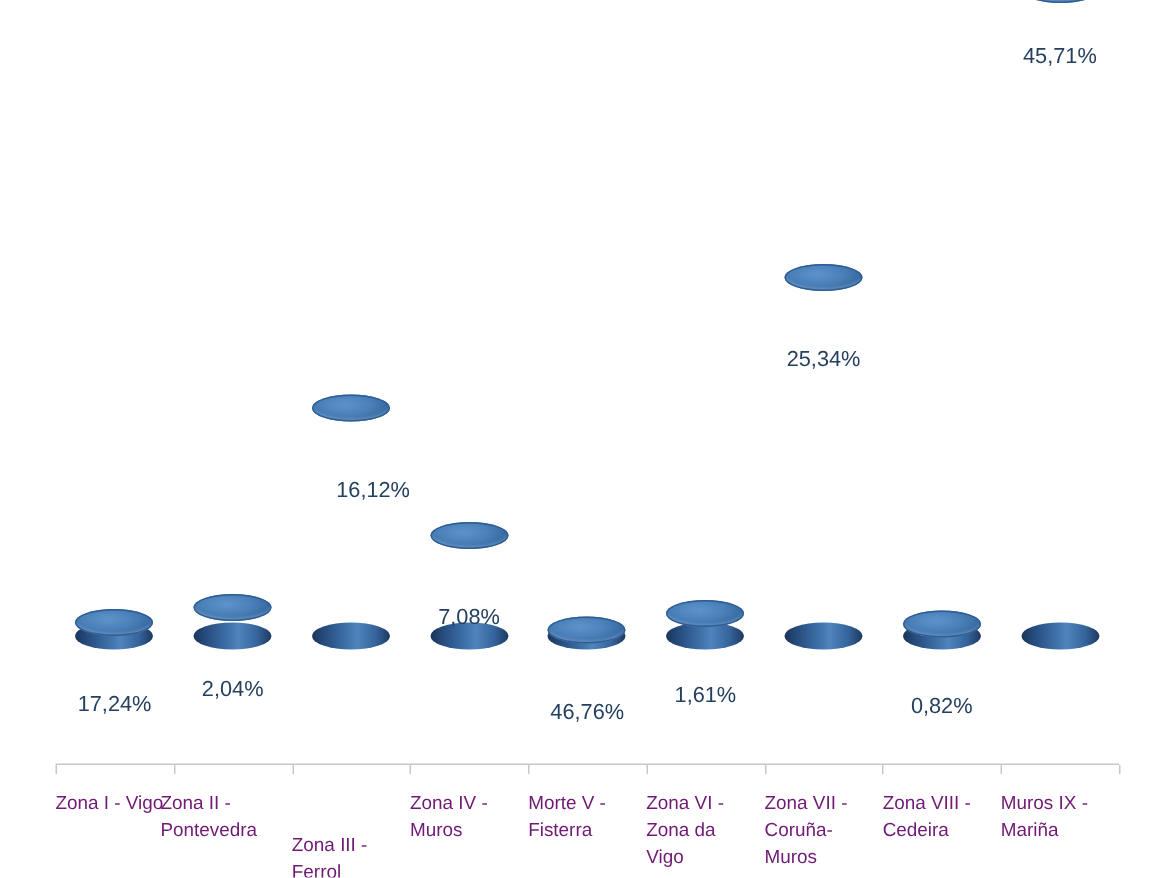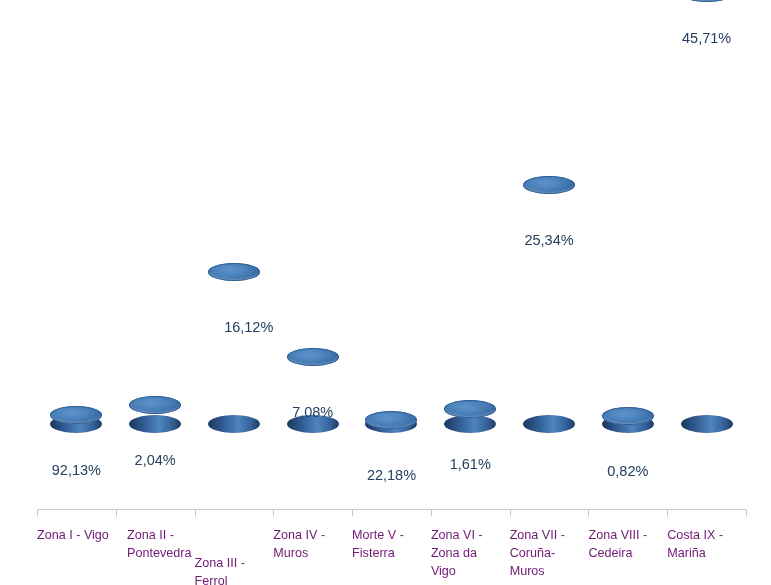--- a/index.html
+++ b/index.html
@@ -174,21 +174,21 @@
     <div id="bars">
         <div class="bar-col" style="left: 0px; width: 78.7778px;">
           <div class="cyl" style="height: 9.24043px; left: 13.3889px;">
             <div class="cyl-bottom"></div>
             <div class="cyl-body" style="height: 9.24043px;"></div>
             <div style="position: absolute; left: 0px; bottom: 9.24043px; width: 52px; height: 0px;">
               <div class="cyl-top" style="top: -9px;"></div>
             </div>
           </div>
         </div>
-        <div class="value-label" style="left: 0px; width: 78.7778px; top: 451.76px;">92,13%</div>
+        <div class="value-label" style="left: 0px; width: 78.7778px; top: 451.76px;">17,24%</div>
         <div class="bar-col" style="left: 78.7778px; width: 78.7778px;">
           <div class="cyl" style="height: 19.2352px; left: 13.3889px;">
             <div class="cyl-bottom"></div>
             <div class="cyl-body" style="height: 19.2352px;"></div>
             <div style="position: absolute; left: 0px; bottom: 19.2352px; width: 52px; height: 0px;">
               <div class="cyl-top" style="top: -9px;"></div>
             </div>
           </div>
         </div>
         <div class="value-label" style="left: 78.7778px; width: 78.7778px; top: 441.765px;">2,04%</div>
@@ -214,21 +214,21 @@
         <div class="value-label" style="left: 236.333px; width: 78.7778px; top: 394.243px;">7,08%</div>
         <div class="bar-col" style="left: 315.111px; width: 78.7778px;">
           <div class="cyl" style="height: 4px; left: 13.3889px;">
             <div class="cyl-bottom"></div>
             <div class="cyl-body" style="height: 4px;"></div>
             <div style="position: absolute; left: 0px; bottom: 4px; width: 52px; height: 0px;">
               <div class="cyl-top" style="top: -9px;"></div>
             </div>
           </div>
         </div>
-        <div class="value-label" style="left: 315.111px; width: 78.7778px; top: 457px;">22,18%</div>
+        <div class="value-label" style="left: 315.111px; width: 78.7778px; top: 457px;">46,76%</div>
         <div class="bar-col" style="left: 393.889px; width: 78.7778px;">
           <div class="cyl" style="height: 15.1807px; left: 13.3889px;">
             <div class="cyl-bottom"></div>
             <div class="cyl-body" style="height: 15.1807px;"></div>
             <div style="position: absolute; left: 0px; bottom: 15.1807px; width: 52px; height: 0px;">
               <div class="cyl-top" style="top: -9px;"></div>
             </div>
           </div>
         </div>
         <div class="value-label" style="left: 393.889px; width: 78.7778px; top: 445.819px;">1,61%</div>
@@ -260,21 +260,21 @@
               <div class="cyl-top" style="top: -9px;"></div>
             </div>
           </div>
         </div>
         <div class="value-label" style="left: 630.222px; width: 78.7778px; top: 20px;">45,71%</div>
       </div>
     <div id="cat-labels">
         <div class="cat-label" style="left: 0px; width: 78.7778px;">
           <div>Zona I - Vigo</div>
         </div>
-        <div class="cat-label" style="left: 90px; width: 78.7778px;">
+        <div class="cat-label" style="left: 70px; width: 78.7778px;">
           <div>Zona II -</div>
           <div>Pontevedra</div>
         </div>
         <div class="cat-label" style="left: 157.556px; width: 78.7778px; margin-top: 28px;">
           <div>Zona III -</div>
           <div>Ferrol</div>
         </div>
         <div class="cat-label" style="left: 236.333px; width: 78.7778px;">
           <div>Zona IV -</div>
           <div>Muros</div>
@@ -291,19 +291,19 @@
         <div class="cat-label" style="left: 472.667px; width: 78.7778px;">
           <div>Zona VII -</div>
           <div>Coruña-</div>
           <div>Muros</div>
         </div>
         <div class="cat-label" style="left: 551.444px; width: 78.7778px;">
           <div>Zona VIII -</div>
           <div>Cedeira</div>
         </div>
         <div class="cat-label" style="left: 630.222px; width: 78.7778px;">
-          <div>Costa IX -</div>
+          <div>Muros IX -</div>
           <div>Mariña</div>
         </div>
       </div>
 
   </div>
 </div>
 
 </body></html>

